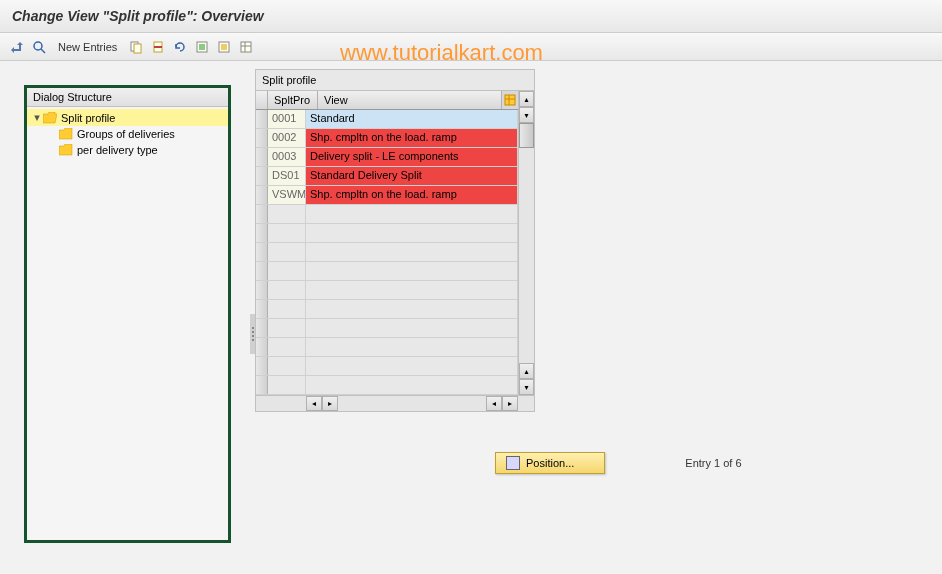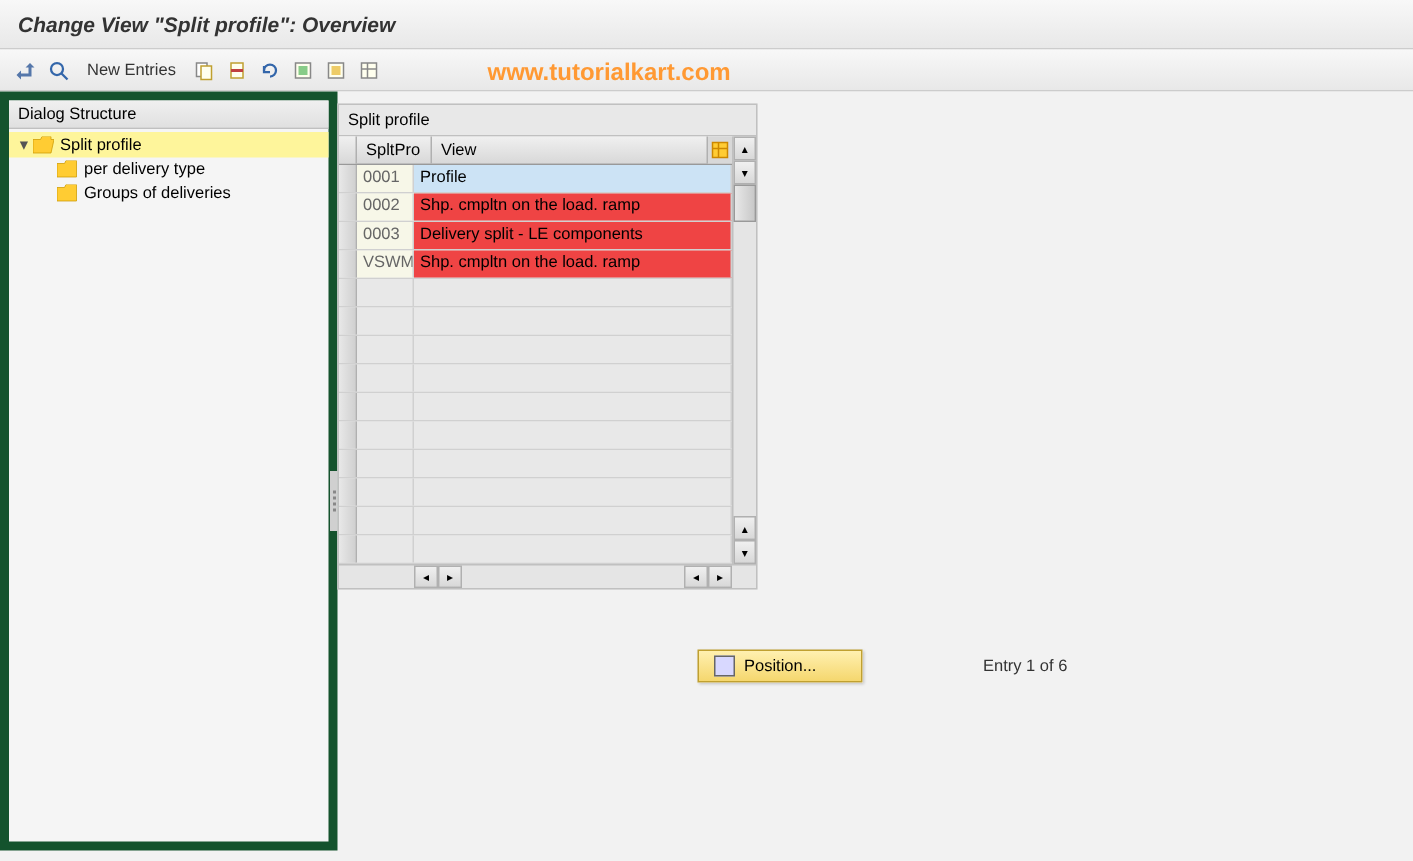--- a/index.html
+++ b/index.html
@@ -41,38 +41,38 @@
       background: transparent;
     }
     .toolbar-text-btn {
       font-size: 11px;
       padding: 2px 6px;
       cursor: pointer;
       color: #333;
       text-align: center;
     }
     .watermark {
-      font-size: 16px;
-      font-weight: bold;
+      font-size: 22px;
+      font-weight: normal;
       color: #ff9933;
       position: absolute;
-      left: 325px;
+      left: 340px;
       top: 40px;
       pointer-events: none;
       z-index: 100;
     }
     .content-area {
       display: flex;
       height: calc(574px - 68px);
       background: #F2F2F2;
     }
     .dialog-structure {
-      width: 225px;
-      border: 6px solid #14532d;
-      margin: 0;
+      width: 207px;
+      border: 3px solid #14532d;
+      margin: 24px;
       background: #f5f5f5;
       position: relative;
     }
     .dialog-header {
       background: linear-gradient(to bottom, #f0f0f0, #e0e0e0);
       padding: 3px 6px;
       border-bottom: 1px solid #c0c0c0;
       font-size: 11px;
     }
     .tree {
@@ -329,29 +329,29 @@
             </svg>
         </span>
         <span>Split profile</span>
       </div>
       <div class="tree-item child">
         <span class="folder-icon">
           <svg width="14" height="12" viewBox="0 0 14 12">
               <path d="M0 2 L5 2 L6 0 L13 0 L13 11 L0 11 Z" fill="#ffcc33" stroke="#cc9900" stroke-width="0.5"></path>
             </svg>
         </span>
-        <span>per delivery type</span>
+        <span>Groups of deliveries</span>
       </div>
       <div class="tree-item child">
         <span class="folder-icon">
           <svg width="14" height="12" viewBox="0 0 14 12">
               <path d="M0 2 L5 2 L6 0 L13 0 L13 11 L0 11 Z" fill="#ffcc33" stroke="#cc9900" stroke-width="0.5"></path>
             </svg>
         </span>
-        <span>Groups of deliveries</span>
+        <span>per delivery type</span>
       </div>
     </div>
   </div>
 
   <div class="main-panel" style="position:relative;">
     <div class="splitter-handle">
       <span></span>
         <span></span>
         <span></span>
         <span></span>
@@ -371,31 +371,36 @@
                   <rect x="1" y="1" width="10" height="10" fill="#ffcc33" stroke="#cc8800"></rect>
                   <line x1="1" y1="5" x2="11" y2="5" stroke="#cc8800"></line>
                   <line x1="5" y1="1" x2="5" y2="11" stroke="#cc8800"></line>
                 </svg>
             </div>
           </div>
           <div class="table-body">
             <div class="table-row">
               <div class="td-selector"></div>
               <div class="td td-code">0001</div>
-              <div class="td td-text selected">Profile</div>
+              <div class="td td-text selected">Standard</div>
             </div>
             <div class="table-row">
               <div class="td-selector"></div>
               <div class="td td-code">0002</div>
               <div class="td td-text">Shp. cmpltn on the load. ramp</div>
             </div>
             <div class="table-row">
               <div class="td-selector"></div>
               <div class="td td-code">0003</div>
               <div class="td td-text">Delivery split - LE components</div>
+            </div>
+            <div class="table-row">
+              <div class="td-selector"></div>
+              <div class="td td-code">DS01</div>
+              <div class="td td-text">Standard Delivery Split</div>
             </div>
             <div class="table-row">
               <div class="td-selector"></div>
               <div class="td td-code">VSWM</div>
               <div class="td td-text">Shp. cmpltn on the load. ramp</div>
             </div>
             <div class="table-row empty-row">
                 <div class="td-selector"></div>
                 <div class="td td-code"></div>
                 <div class="td td-text"></div>

